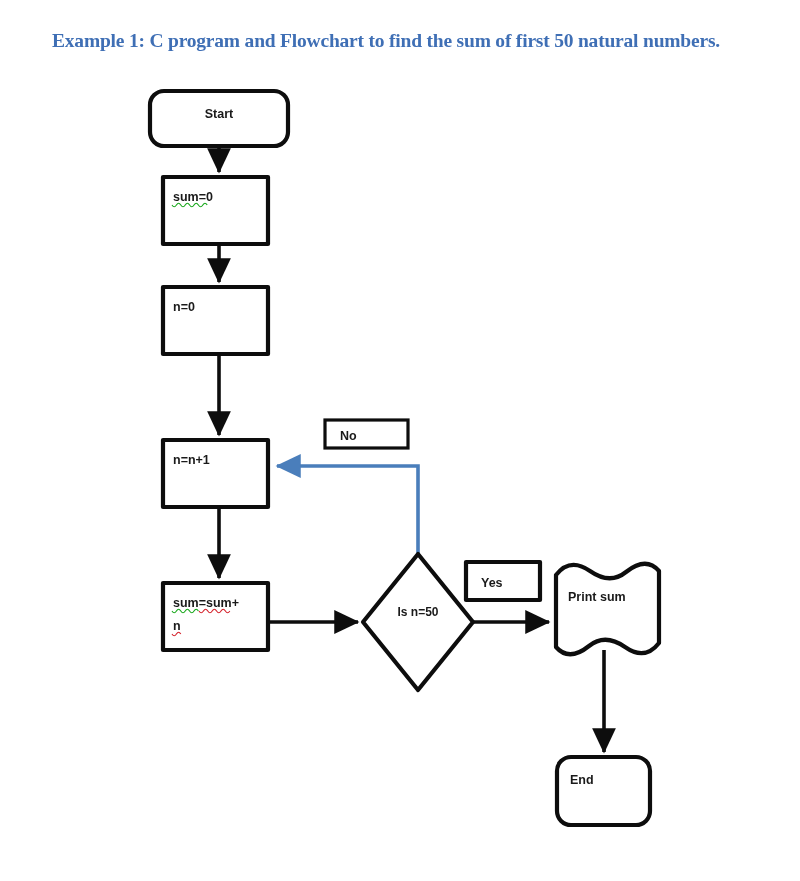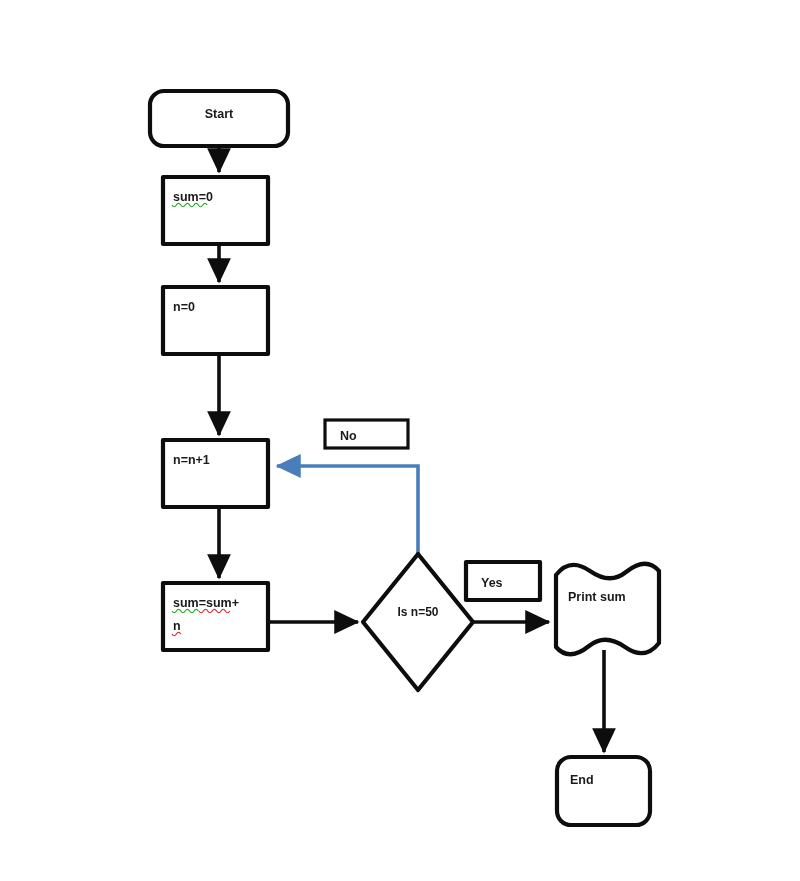--- a/index.html
+++ b/index.html
@@ -79,20 +79,24 @@
     stroke: #d4202a;
     stroke-width: 1.1;
     fill: none;
   }
 </style>
 </head>
 <body>
 
 <div id="page">
 
+  <div class="title">
+    <span>Example 1:  C program and Flowchart to find the sum of first 50 natural</span>
+    <span>numbers.</span>
+  </div>
 
   <svg class="chart" viewBox="0 0 800 881">
     <defs>
       <marker id="arrowBlack" markerWidth="9" markerHeight="9" refX="6.6" refY="3.3" orient="auto" markerUnits="strokeWidth">
         <path d="M0,0 L7,3.3 L0,6.6 z" fill="#0d0d0d"></path>
       </marker>
       <marker id="arrowBlue" markerWidth="9" markerHeight="9" refX="6.6" refY="3.3" orient="auto" markerUnits="strokeWidth">
         <path d="M0,0 L7,3.3 L0,6.6 z" fill="#4a7ebb"></path>
       </marker>
     </defs>

